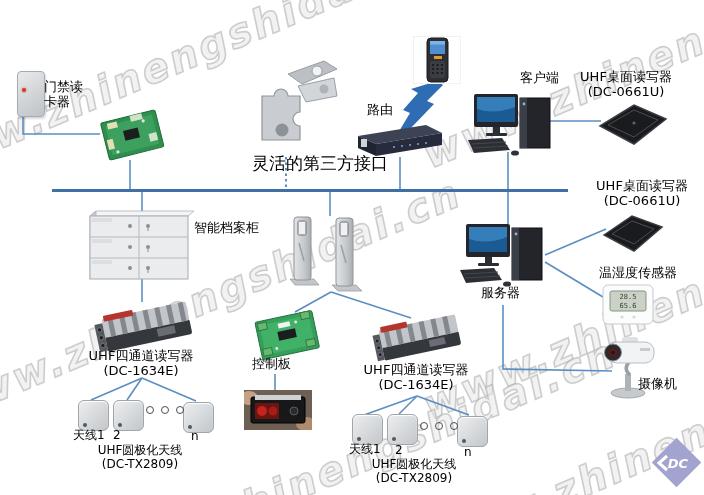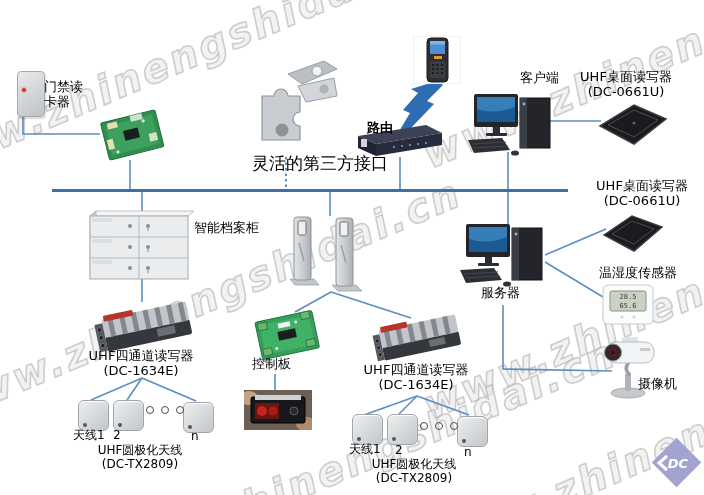--- a/index.html
+++ b/index.html
@@ -347,21 +347,21 @@
 
   <svg class="dev" style="left:648px;top:434px;z-index:5;" width="56" height="58">
     <rect x="11" y="11" width="35" height="35" fill="#a3a3cf" transform="rotate(45 28.5 28.5)"></rect>
     <polyline points="19,22 11,29 19,36" stroke="#ffffff" stroke-width="3" fill="none"></polyline>
     <text x="30" y="34" text-anchor="middle" font-size="13" font-style="italic" font-weight="bold" fill="#ffffff" font-family="DejaVu Sans, sans-serif">DC</text>
   </svg>
 
   <div class="label" style="left:44px;top:79px;">门禁读
 卡器</div>
   <div class="label" style="left:252px;top:141px;font-size:17px;margin-top:12px;">灵活的第三方接口</div>
-  <div class="label" style="left:367px;top:120px;font-weight:bold;">路由</div>
+  <div class="label" style="left:367px;top:102px;">路由</div>
   <div class="label" style="left:483px;top:70px;margin-left:37px;">客户端</div>
   <div class="label center" style="left:572px;top:69px;width:108px;">UHF桌面读写器
 (DC-0661U)</div>
   <div class="label center" style="left:588px;top:178px;width:108px;">UHF桌面读写器
 (DC-0661U)</div>
   <div class="label" style="left:194px;top:220px;">智能档案柜</div>
   <div class="label" style="left:481px;top:285px;">服务器</div>
   <div class="label" style="left:599px;top:265px;">温湿度传感器</div>
   <div class="label center" style="left:84px;top:348px;width:114px;">UHF四通道读写器
 (DC-1634E)</div>

